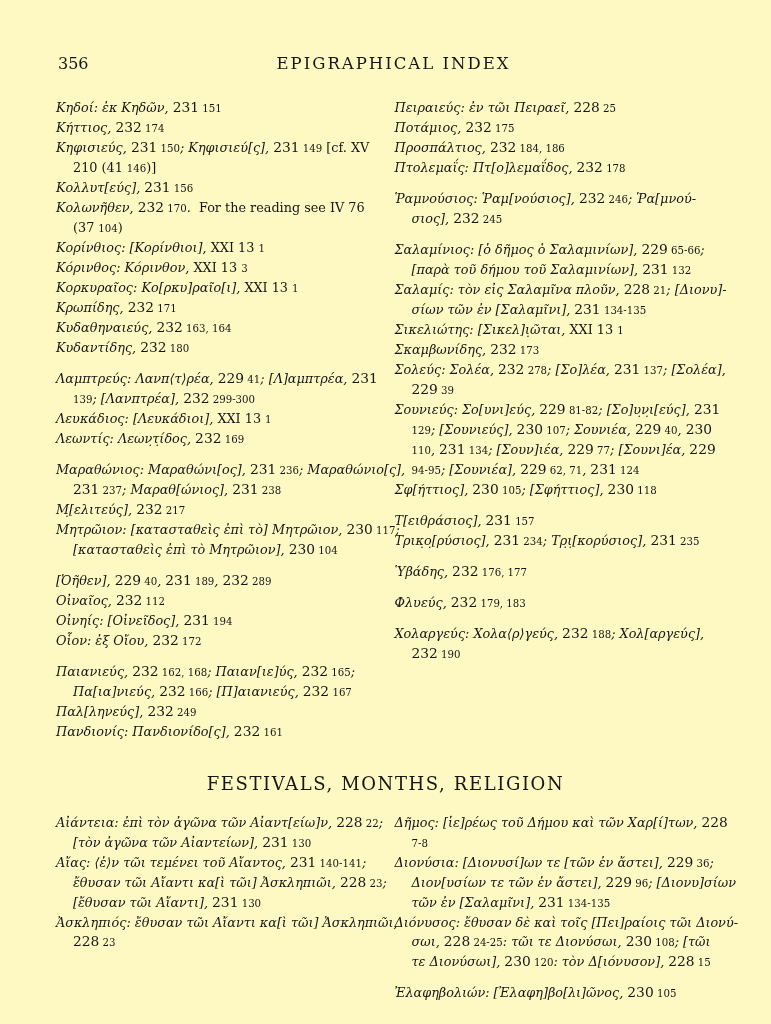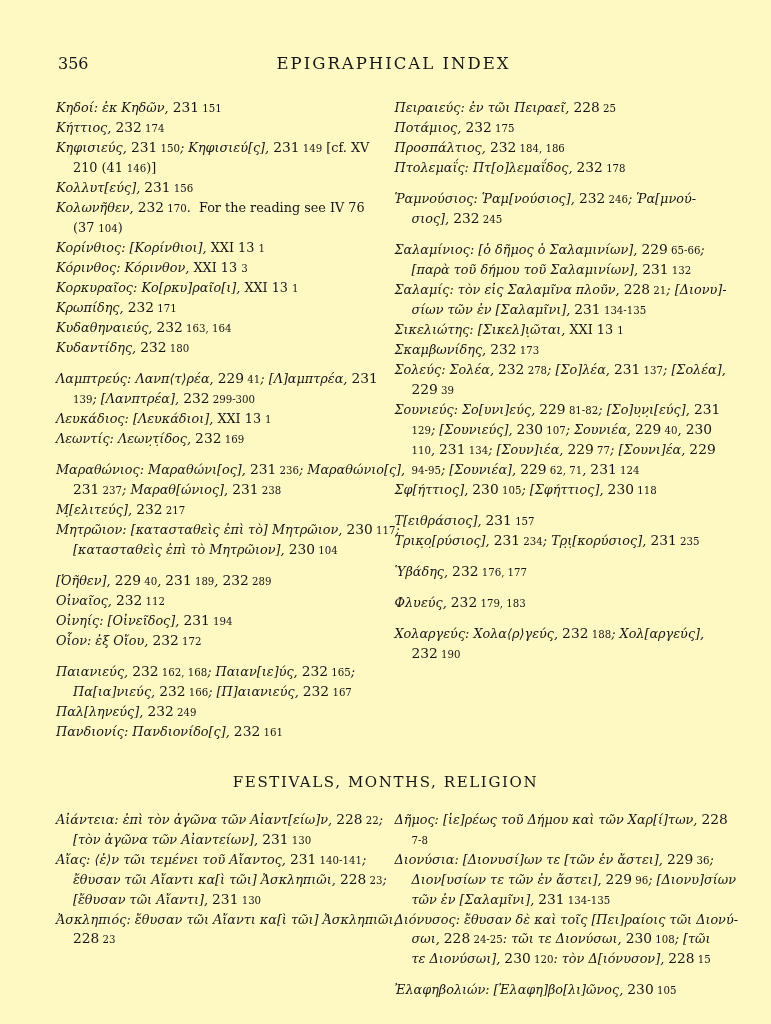--- a/index.html
+++ b/index.html
@@ -42,21 +42,21 @@
     white-space:pre;
     padding-left:17px;
     text-indent:-17px;
   }
   .r-g{font-style:italic;}
   .r-l{font-style:normal;}
   .r-n{font-style:normal;font-size:13.8px;}
   .r-s{font-style:normal;font-size:10.2px;}
   .section-heading{
     text-align:center;
-    font-size:15px;
+    font-size:18px;
     letter-spacing:1.6px;
     margin:20px 0 19px 0;
   }
 </style>
 </head>
 <body>
 
 <div class="page">
 
   <div class="page-header">

